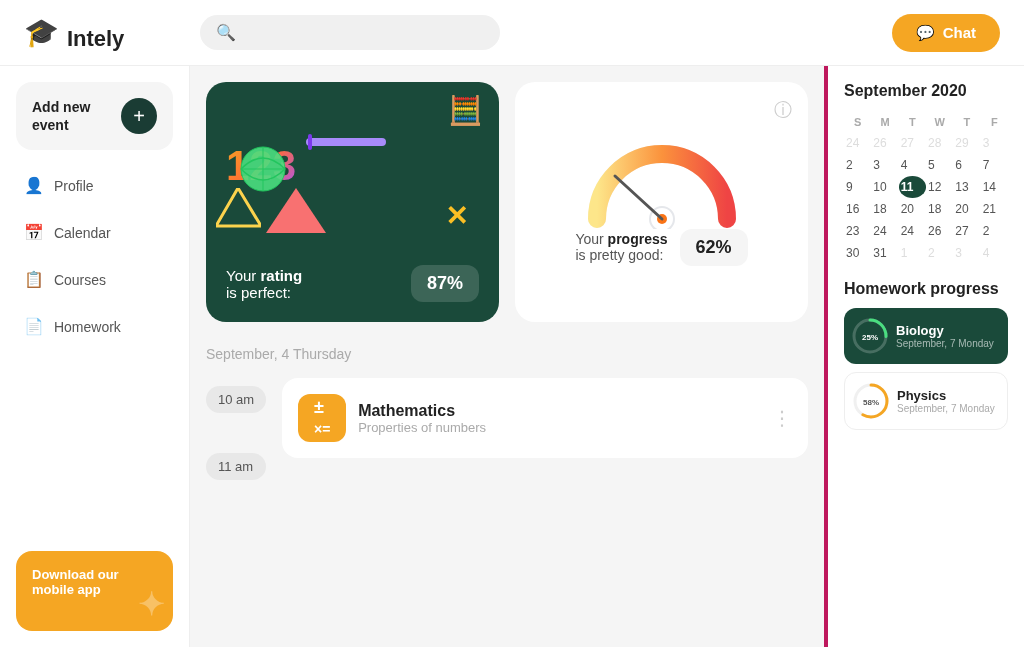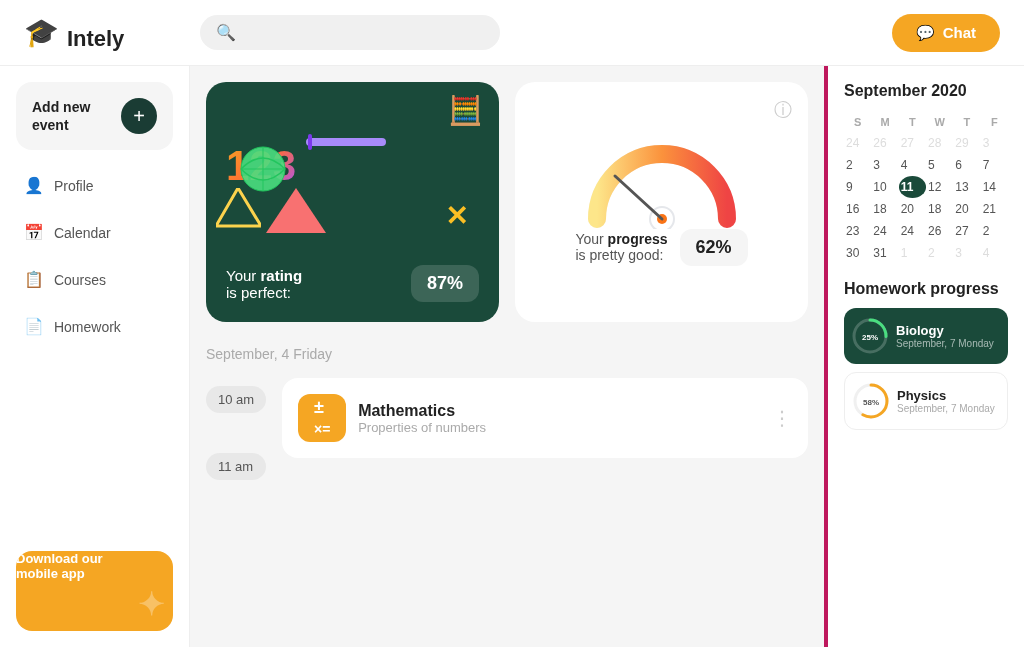--- a/index.html
+++ b/index.html
@@ -48,21 +48,21 @@
       display: flex; align-items: center; justify-content: center; color: #fff;
       font-size: 20px; cursor: pointer; flex-shrink: 0;
     }
     .nav-item {
       display: flex; align-items: center; gap: 10px; padding: 10px 8px;
       border-radius: 8px; cursor: pointer; color: #555; font-size: 14px; font-weight: 500;
     }
     .nav-icon { font-size: 16px; color: #888; }
     .sidebar-spacer { flex: 1; }
     .download-card {
-      background: #f5a623; border-radius: 16px; padding: 0;
+      background: #f5a623; border-radius: 16px; padding: 16px;
       color: #fff; font-size: 13px; font-weight: 600; position: relative;
       overflow: hidden; min-height: 80px;
     }
     .download-card::after {
       content: '✦'; position: absolute; right: 8px; bottom: 8px;
       font-size: 32px; color: rgba(255,255,255,0.3);
     }
 
     
     .content { flex: 1; padding: 16px; overflow-y: auto; background: #f5f5f5; }
@@ -271,21 +271,21 @@
         </svg>
         <div class="progress-info">
           <span class="progress-text">Your <b>progress</b><br>is pretty good:</span>
           <span class="progress-badge">62%</span>
         </div>
       </div>
     </div>
 
     <div>
       <div class="schedule-header">
-        <span class="schedule-date">September, 4 Friday</span>
+        <span class="schedule-date">September, 4 Thursday</span>
       </div>
       <div class="schedule-body">
         <div class="time-col">
           <span class="time-label">10 am</span>
           <span class="time-label">11 am</span>
         </div>
         <div class="events-col">
           <div class="event-card">
             <div class="event-icon-box" style="background:#f5a623;">
               <span style="font-size:18px;color:#fff;font-weight:900;">±<br><span style="font-size:14px;">×=</span></span>

